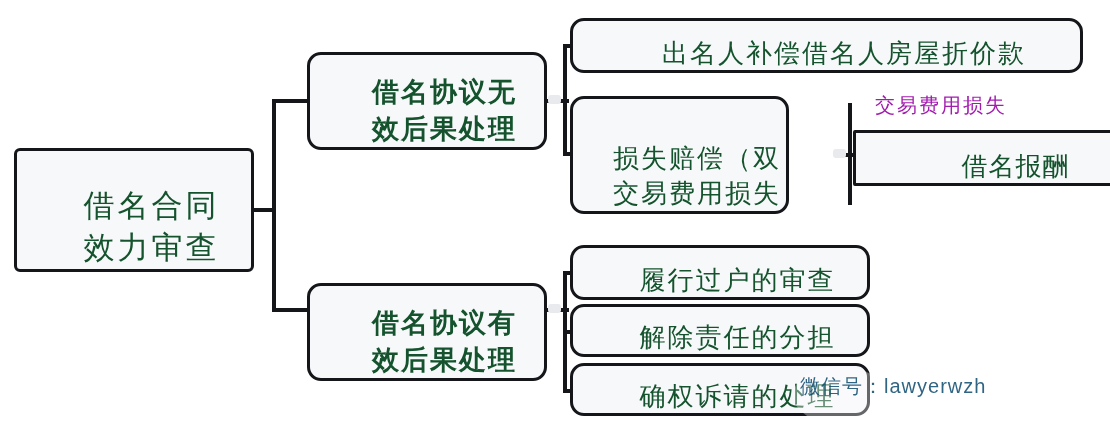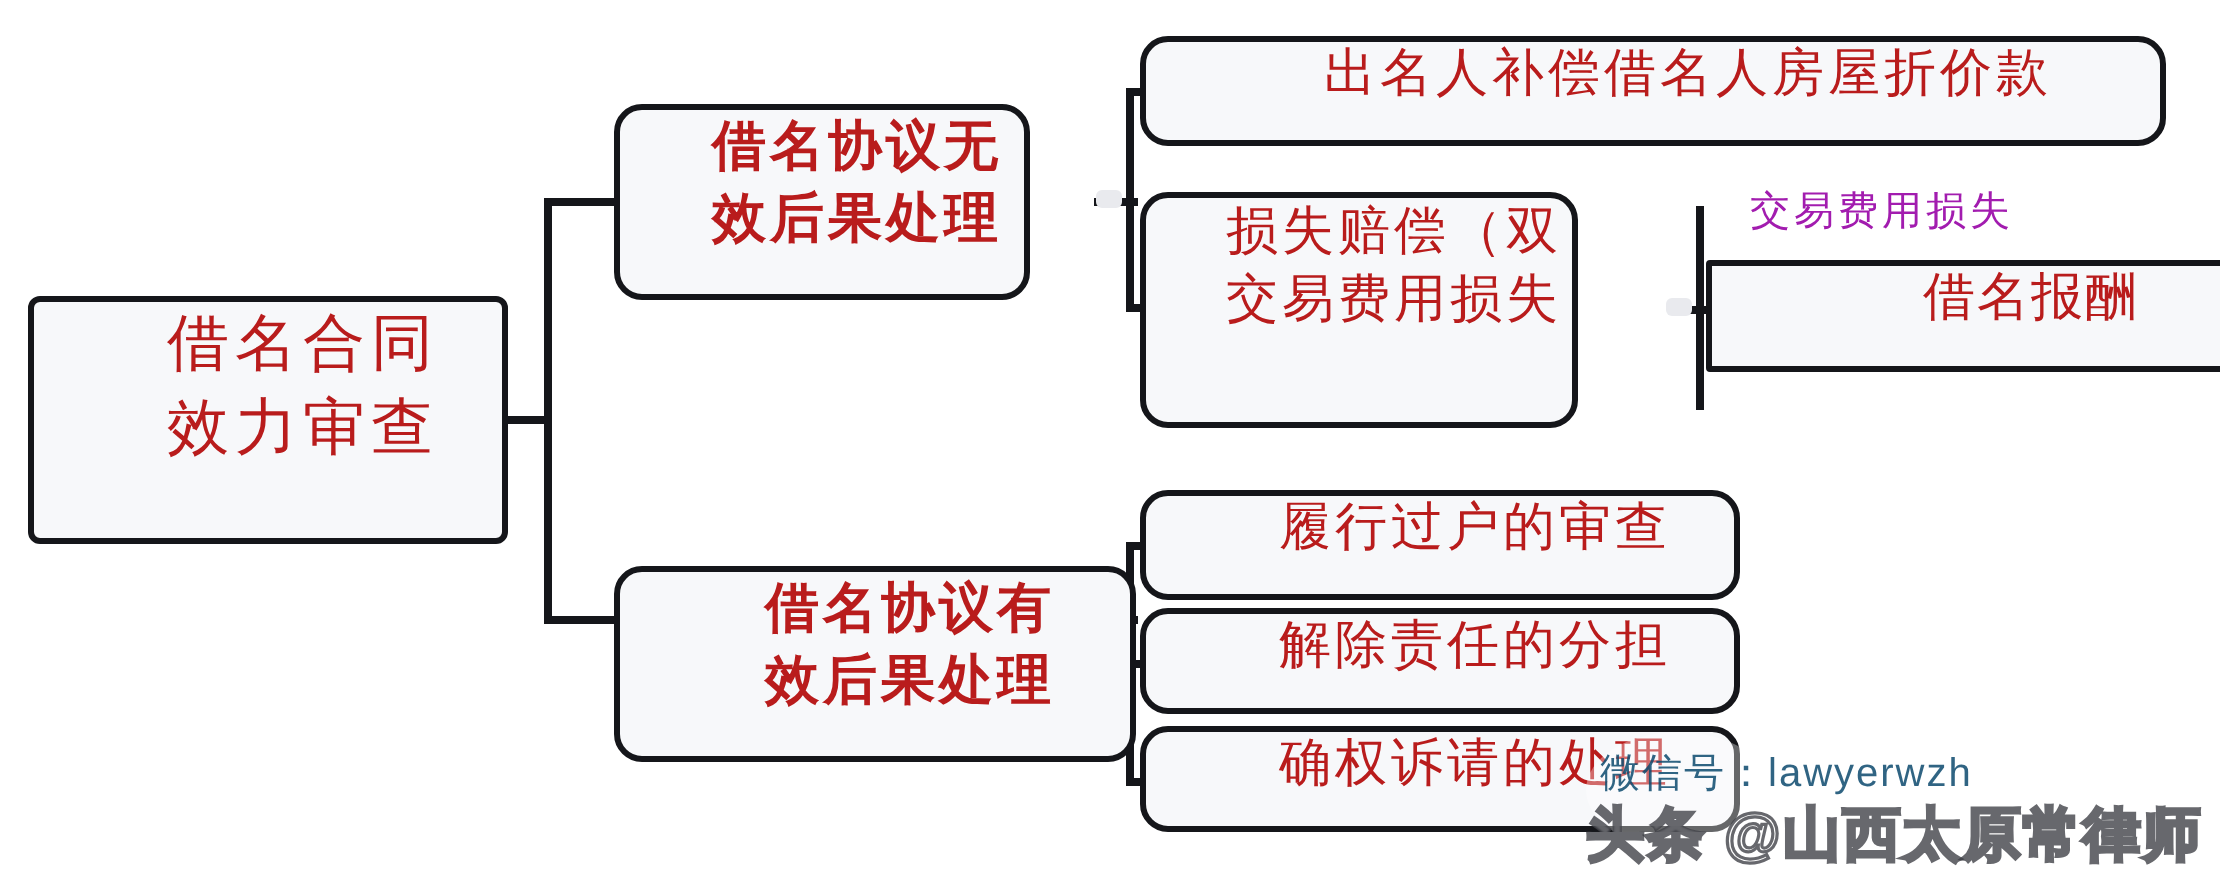--- a/index.html
+++ b/index.html
@@ -18,24 +18,24 @@
     overflow: hidden;
   }
 
   
   .node {
     position: absolute;
     box-sizing: border-box;
     background: #f7f8fa;
     border: 3px solid #15161a;
     display: flex;
-    align-items: flex-start;
+    align-items: flex-end;
     justify-content: center;
     text-align: center;
-    color: #b91c1c;
+    color: #14532d;
     line-height: 1.25;
     letter-spacing: 1px;
     z-index: 3;
     padding-left: 35px;
   }
   .node.round {
     border-radius: 14px;
   }
   .node.sq {
     border-radius: 2px;
@@ -49,22 +49,22 @@
     font-family: "Liberation Sans", "DejaVu Sans", sans-serif;
     letter-spacing: 3px;
     line-height: 1.35;
   }
   .n-lvl2 {
     font-size: 27px;
     font-weight: 700;
     letter-spacing: 2px;
     line-height: 1.35;
   }
-  .n-b1 { left: 307px; top: 52px;  width: 208px; height: 98px; }
-  .n-b2 { left: 307px; top: 283px; width: 261px; height: 98px; }
+  .n-b1 { left: 307px; top: 52px;  width: 240px; height: 98px; }
+  .n-b2 { left: 307px; top: 283px; width: 240px; height: 98px; }
 
   .n-lvl3 {
     font-size: 26px;
     font-weight: 400;
     letter-spacing: 2px;
   }
   .n-c1 { left: 570px; top: 18px;  width: 513px; height: 55px; }
   .n-c2 { left: 570px; top: 96px;  width: 219px; height: 118px; line-height: 1.32; }
   .n-c3 { left: 570px; top: 245px; width: 300px; height: 55px; }
   .n-c4 { left: 570px; top: 304px; width: 300px; height: 53px; }
@@ -207,15 +207,14 @@
   <div class="node round n-lvl3 n-c4">
     <span>解除责任的分担</span>
   </div>
 
   <div class="node round n-lvl3 n-c5">
     <span>确权诉请的处理</span>
   </div>
 
   <div class="wm wm-badge"></div>
   <div class="wm wm-wechat">微信号：lawyerwzh</div>
-  <div class="wm wm-toutiao">头条 @山西太原常律师</div>
 
 </div>
 
 </body></html>

